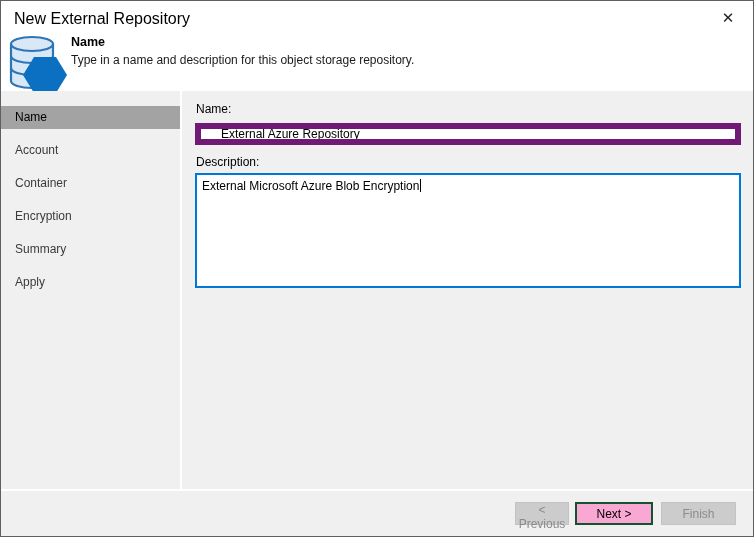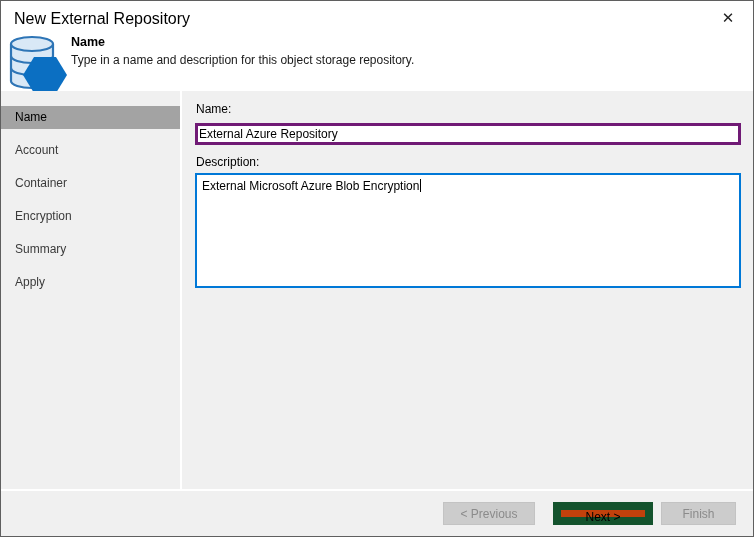--- a/index.html
+++ b/index.html
@@ -37,21 +37,21 @@
     color:#3b3b3b; cursor:pointer;
   }
   .nav-item.selected { background:#a3a3a3; color:#000; }
 
   .content { position:absolute; left:183px; top:0; right:0; bottom:0; }
   .field-label { position:absolute; font-size:12px; color:#000; }
   .lbl-name { left:12px; top:11px;text-align:right; }
   .lbl-desc { left:12px; top:64px; }
   .text-input {
     position:absolute; left:11px; top:32px; width:546px; height:22px;
-    border:3px solid #701a75; background:#ffffff; padding:0 1px;
+    border:6px solid #701a75; background:#ffffff; padding:0 20px;
     font-family:"Liberation Sans", sans-serif; font-size:12px; color:#000;
   }
   .textarea-box {
     position:absolute; left:11px; top:82px; width:546px; height:115px;
     border:2px solid #0078d7; background:#ffffff; padding:4px 5px;
     font-size:12px; color:#000; line-height:15px;
   }
   .caret { display:inline-block; width:1px; height:13px; background:#000; vertical-align:-2px; margin-left:1px; }
 
   
@@ -60,22 +60,22 @@
     background:#f0f0f0; border-top:2px solid #ffffff;
     display:flex; align-items:center; justify-content:flex-end;
   }
   .btn {
     height:23px; font-family:"Liberation Sans", sans-serif; font-size:12px;
     background:#e1e1e1; border:1px solid #707070; color:#000; cursor:pointer;
   }
   .btn:disabled, .btn.disabled {
     background:#cccccc; border-color:#c3c3c3; color:#8b8b8b; cursor:default;
   }
-  .btn-previous { width:92px; margin-right:18px; }
-  .btn-next { width:100px; background:#c2410c; border:8px solid #14532d; margin-right:8px; }
+  .btn-previous { width:54px; margin-right:6px; }
+  .btn-next { width:78px; background:#f9a8d4; border:2px solid #14532d; margin-right:8px; }
   .btn-finish { width:75px; margin-right:17px; }
   .btn-cancel { width:74px; margin-right:12px; }
 </style>
 </head>
 <body>
 
 <div class="window">
 
   <div class="top-section">
     <div class="window-title">New External Repository</div>

